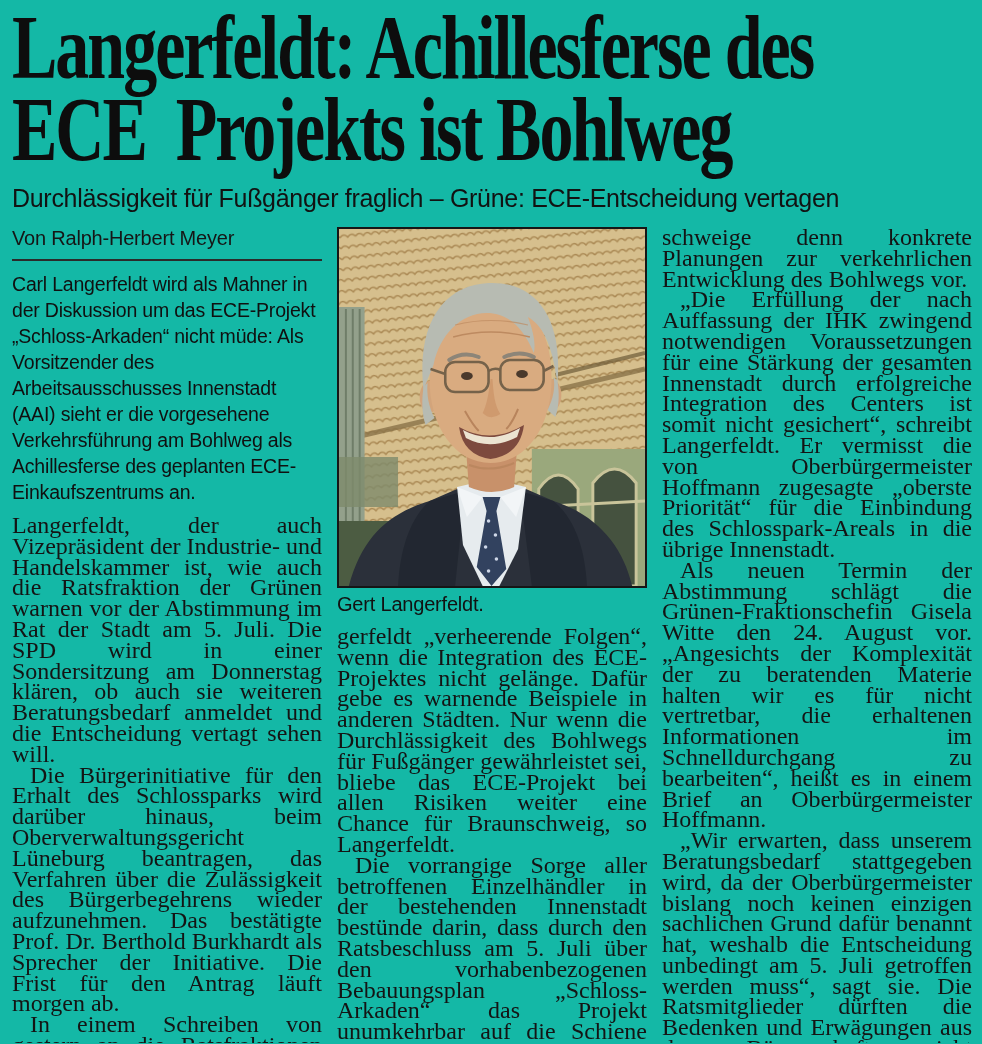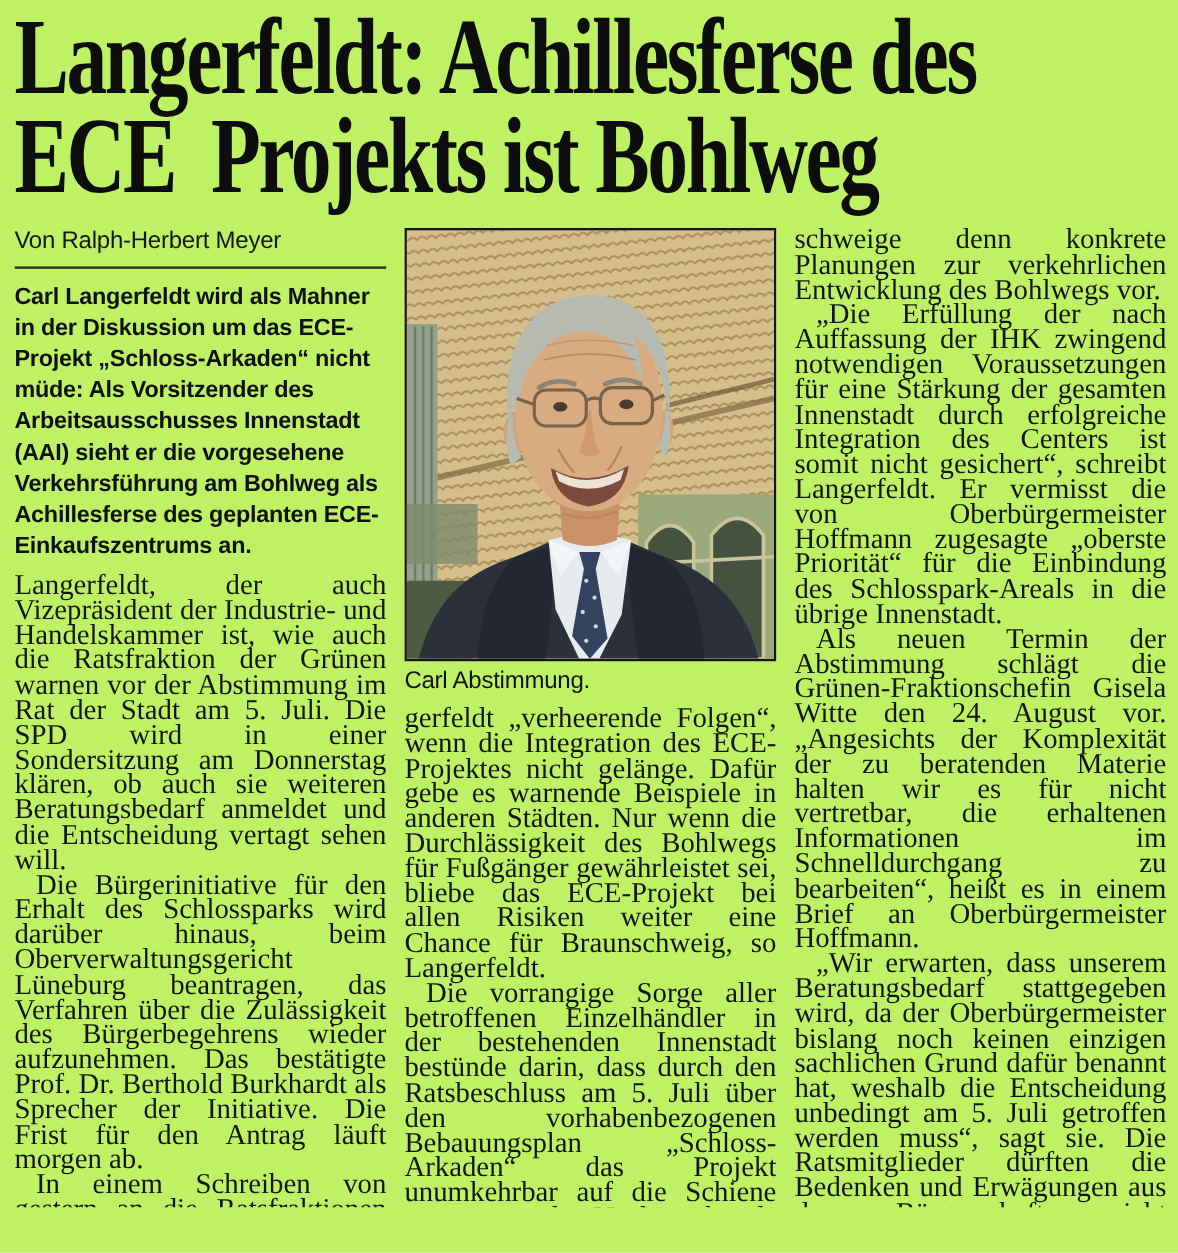--- a/index.html
+++ b/index.html
@@ -1,19 +1,19 @@
 <!DOCTYPE html>
 <html lang="de"><head>
 <meta charset="utf-8">
 <style>
   html,body{margin:0;padding:0;background:#ffffff;}
   .page{
     position:relative;
     width:982px;height:1044px;
-    background:#bef264;
+    background:#14b8a6;
     color:#161616;
     box-sizing:border-box;
     padding:6px 10px 0 12px;
     overflow:hidden;
     font-family:"Liberation Serif", serif;
   }
   .headline{
     margin:0;height:170px;overflow:visible;
     font-family:"Liberation Serif", serif;
     font-weight:700;
@@ -49,21 +49,21 @@
     font-family:"Liberation Sans", sans-serif;
     font-size:20px;
     padding-bottom:9px;
     border-bottom:2px solid #2b2b2b;
     margin-bottom:10px;
     letter-spacing:-0.2px;
   }
   .lead{
     margin:0 0 10px 0;
     font-family:"Liberation Sans", sans-serif;
-    font-weight:700;
+    font-weight:400;
     font-size:19.5px;
     line-height:26px;
     letter-spacing:-0.2px;
     color:#101010;
     text-align:left;
   }
   p.body{
     margin:0;
     font-family:"Liberation Serif", serif;
     font-size:24px;
@@ -95,20 +95,21 @@
 
 <div class="page">
 
   <h1 class="headline">
     <span class="hl-inner">
       <span class="hl-line">Langerfeldt: Achillesferse des</span>
       <span class="hl-line">ECE  Projekts ist Bohlweg</span>
     </span>
   </h1>
 
+  <div class="subhead">Durchlässigkeit für Fußgänger fraglich – Grüne: ECE-Entscheidung vertagen</div>
 
   <div class="cols">
 
     <div class="col">
       <div class="byline">Von Ralph-Herbert Meyer</div>
       <p class="lead">Carl Langerfeldt wird als Mahner in der Diskussion um das ECE-Projekt „Schloss-Arkaden“ nicht müde: Als Vorsitzender des Arbeitsausschusses Innenstadt (AAI) sieht er die vorgesehene Verkehrsführung am Bohlweg als Achillesferse des geplanten ECE-Einkaufszentrums an.</p>
       <p class="body">Langerfeldt, der auch Vizepräsident der Industrie- und Handelskammer ist, wie auch die Ratsfraktion der Grünen warnen vor der Abstimmung im Rat der Stadt am 5. Juli. Die SPD wird in einer Sondersitzung am Donnerstag klären, ob auch sie weiteren Beratungsbedarf anmeldet und die Entscheidung vertagt sehen will.</p>
       <p class="body indent">Die Bürgerinitiative für den Erhalt des Schlossparks wird darüber hinaus, beim Oberverwaltungsgericht Lüneburg beantragen, das Verfahren über die Zulässigkeit des Bürgerbegehrens wieder aufzunehmen. Das bestätigte Prof. Dr. Berthold Burkhardt als Sprecher der Initiative. Die Frist für den Antrag läuft morgen ab.</p>
       <p class="body indent">In einem Schreiben von gestern an die Ratsfraktionen der Stadt, Oberbürgermeister Dr. Gert Hoffmann, dem Unternehmerverband, der IHK und der Dienstleistungsgewerkschaft verdi prognostiziert Lan-</p>
     </div>
@@ -167,21 +168,21 @@
             <ellipse cx="130" cy="147" rx="6" ry="4" fill="#4a392c"></ellipse>
             <ellipse cx="186" cy="145" rx="6" ry="4" fill="#4a392c"></ellipse>
             <path d="M154,150 C152,166 150,176 146,184 Q154,192 164,185 C158,176 157,164 156,150 Z" fill="#cf9a6e"></path>
             <path d="M128,182 Q136,196 142,202" stroke="#b8845c" stroke-width="2" fill="none"></path>
             <path d="M182,180 Q176,194 170,200" stroke="#b8845c" stroke-width="2" fill="none"></path>
             <path d="M122,198 Q154,216 188,196 Q184,226 154,230 Q126,226 122,198 Z" fill="#7d4a3e"></path>
             <path d="M126,201 Q154,216 184,199 L181,208 Q154,222 129,209 Z" fill="#ece4d2"></path>
             <path d="M132,236 Q154,244 178,234" stroke="#b8845c" stroke-width="2" fill="none" opacity="0.8"></path>
           </svg>
         </div>
-        <figcaption class="caption">Carl Abstimmung.</figcaption>
+        <figcaption class="caption">Gert Langerfeldt.</figcaption>
       </figure>
       <p class="body">gerfeldt „verheerende Folgen“, wenn die Integration des ECE-Projektes nicht gelänge. Dafür gebe es warnende Beispiele in anderen Städten. Nur wenn die Durchlässigkeit des Bohlwegs für Fußgänger gewährleistet sei, bliebe das ECE-Projekt bei allen Risiken weiter eine Chance für Braunschweig, so Langerfeldt.</p>
       <p class="body indent">Die vorrangige Sorge aller betroffenen Einzelhändler in der bestehenden Innenstadt bestünde darin, dass durch den Ratsbeschluss am 5. Juli über den vorhabenbezogenen Bebauungsplan „Schloss-Arkaden“ das Projekt unumkehrbar auf die Schiene gesetzt würde. Nach mehr als einem Jahr lägen keinerlei zielführende Untersuchungen, ge-</p>
     </div>
 
     <div class="col">
       <p class="body">schweige denn konkrete Planungen zur verkehrlichen Entwicklung des Bohlwegs vor.</p>
       <p class="body indent">„Die Erfüllung der nach Auffassung der IHK zwingend notwendigen Voraussetzungen für eine Stärkung der gesamten Innenstadt durch erfolgreiche Integration des Centers ist somit nicht gesichert“, schreibt Langerfeldt. Er vermisst die von Oberbürgermeister Hoffmann zugesagte „oberste Priorität“ für die Einbindung des Schlosspark-Areals in die übrige Innenstadt.</p>
       <p class="body indent">Als neuen Termin der Abstimmung schlägt die Grünen-Fraktionschefin Gisela Witte den 24. August vor. „Angesichts der Komplexität der zu beratenden Materie halten wir es für nicht vertretbar, die erhaltenen Informationen im Schnelldurchgang zu bearbeiten“, heißt es in einem Brief an Oberbürgermeister Hoffmann.</p>
       <p class="body indent">„Wir erwarten, dass unserem Beratungsbedarf stattgegeben wird, da der Oberbürgermeister bislang noch keinen einzigen sachlichen Grund dafür benannt hat, weshalb die Entscheidung unbedingt am 5. Juli getroffen werden muss“, sagt sie. Die Ratsmitglieder dürften die Bedenken und Erwägungen aus der Bürgerschaft nicht unachtsam behandeln oder gar ignorieren.</p>

